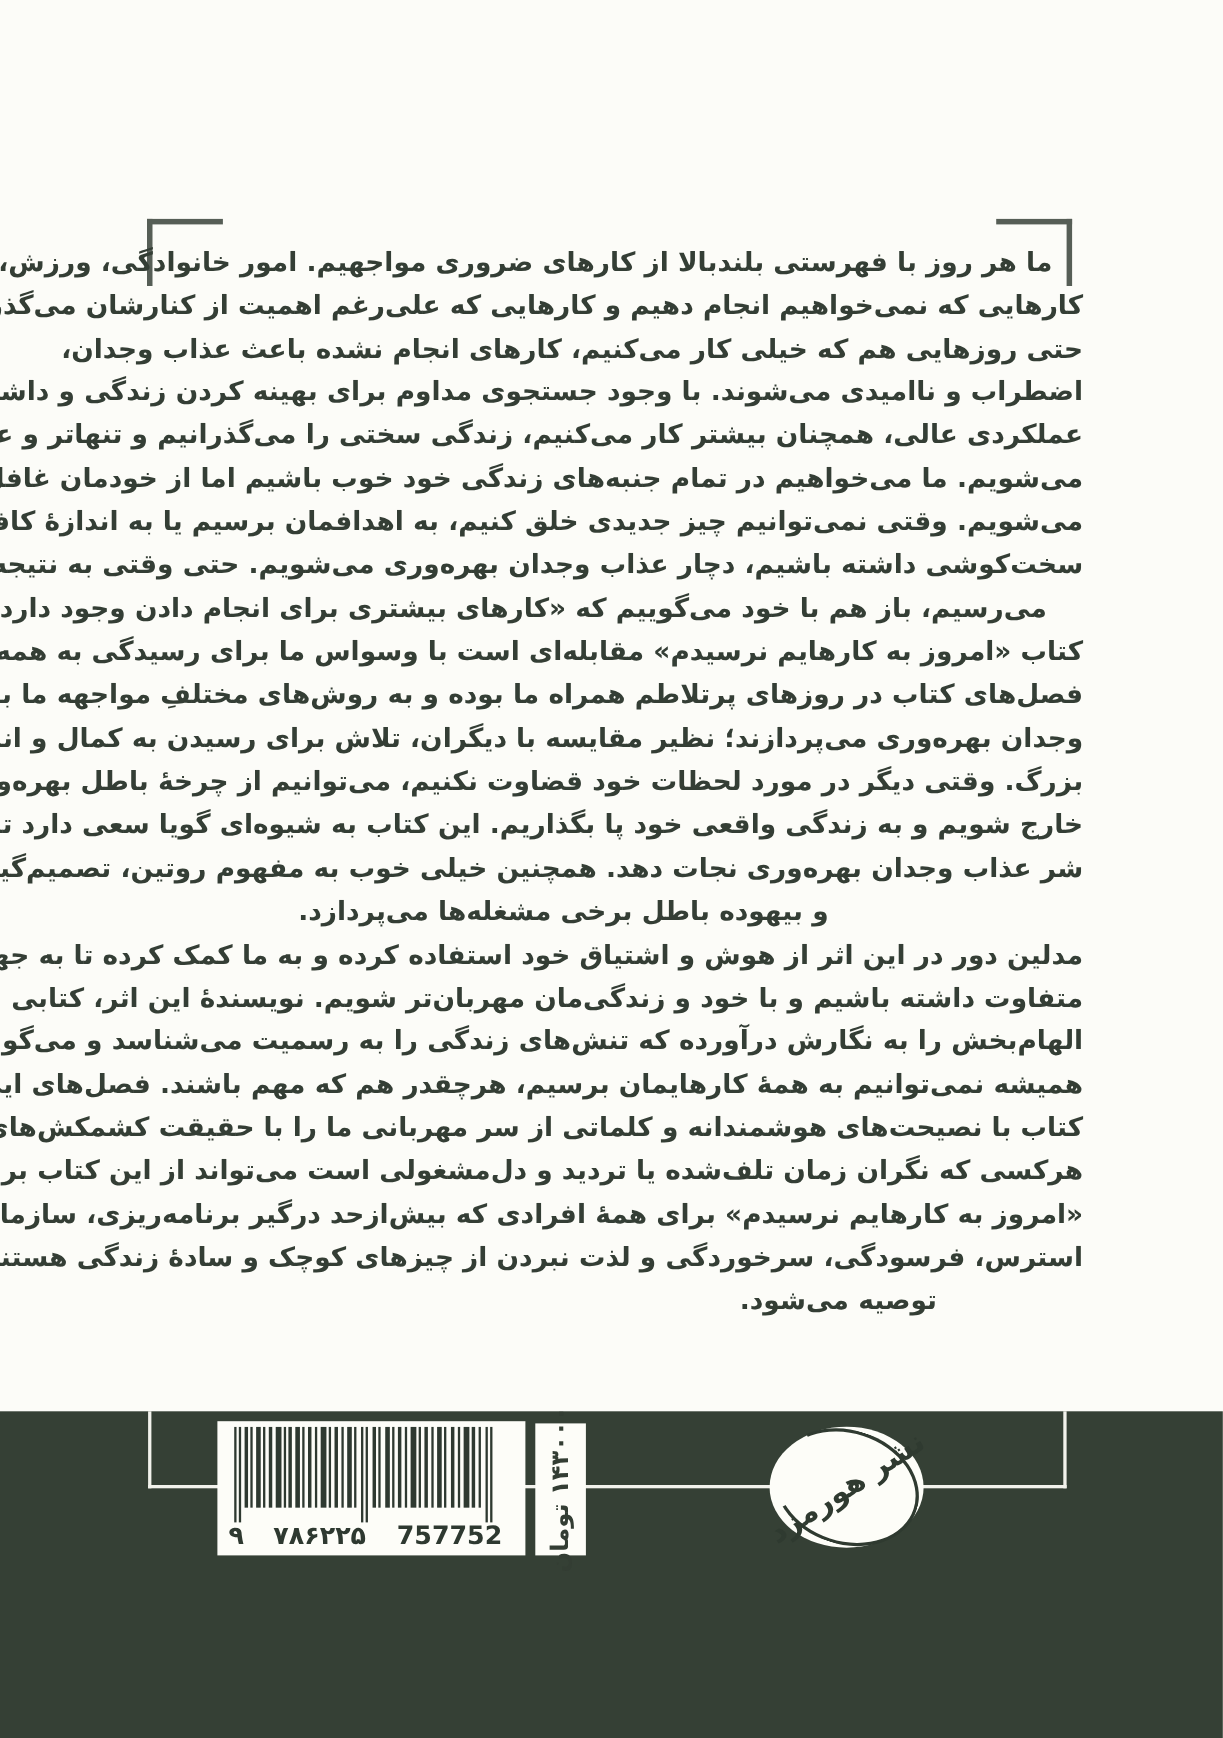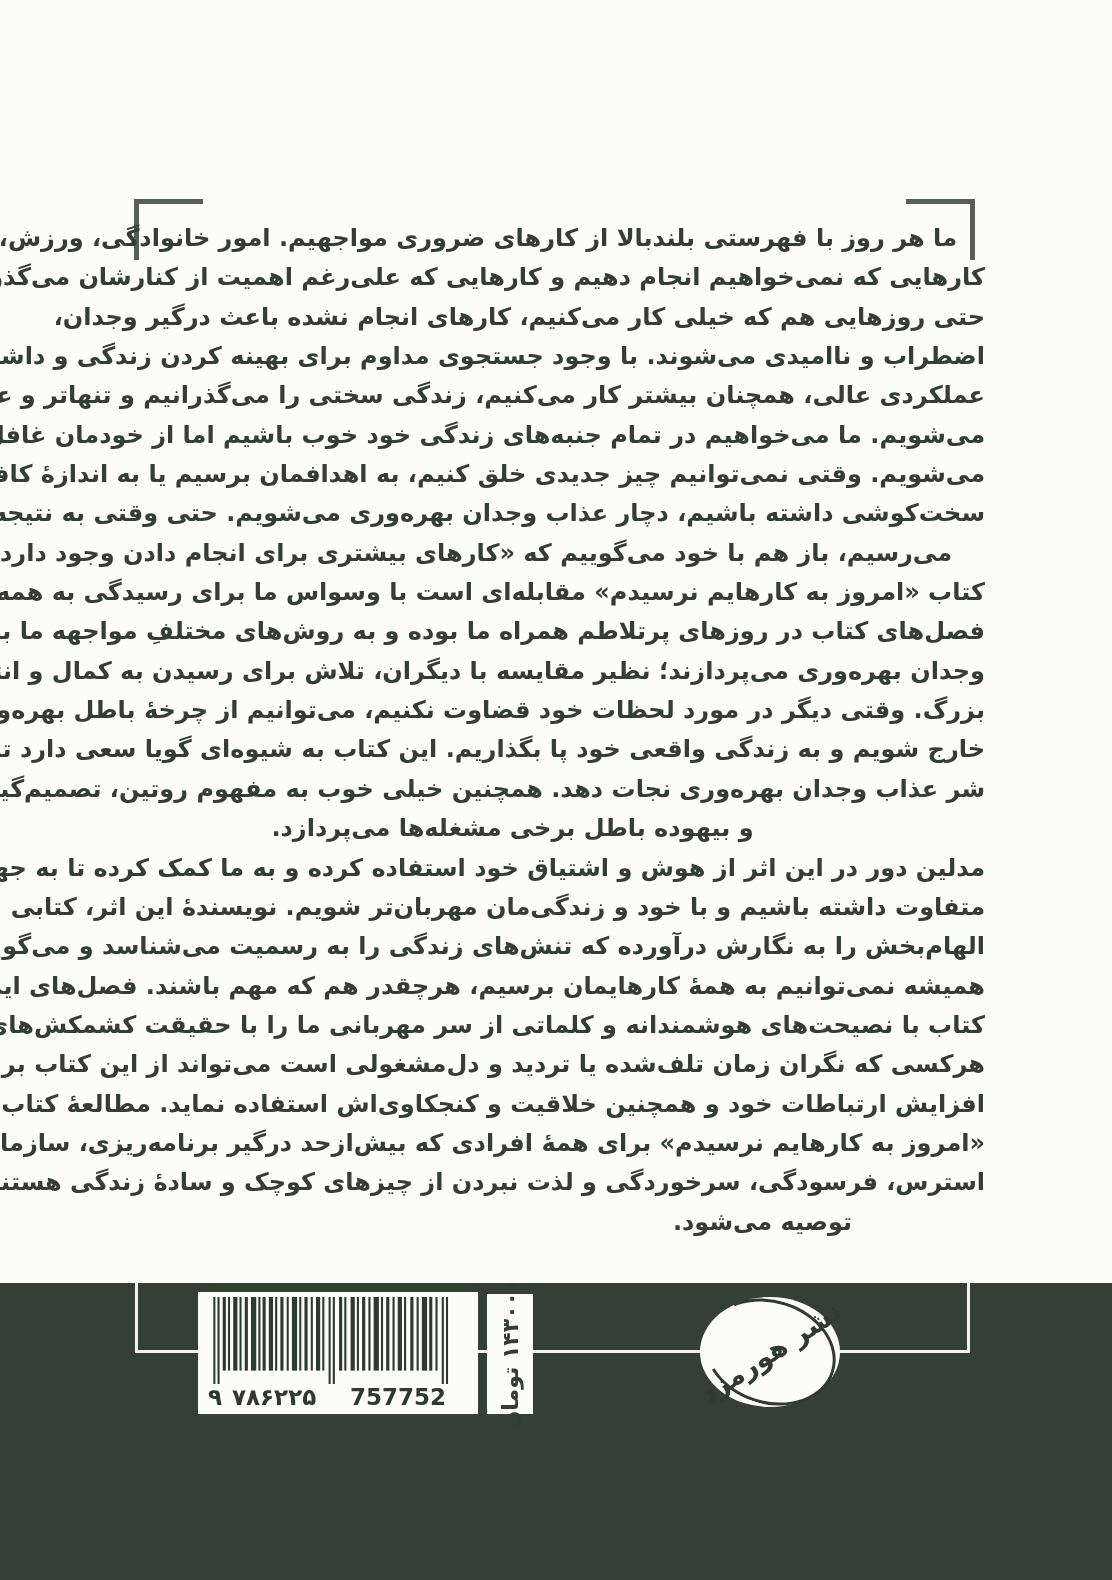--- a/index.html
+++ b/index.html
@@ -46,21 +46,21 @@
     position:absolute;left:198px;top:9px;width:280px;height:122px;
     background:#fdfdf8;
   }
   .barcode-bars{position:absolute;left:9px;top:5px;width:262px;height:92px;}
   .barcode-digits{
     position:absolute;left:10px;right:10px;bottom:4px;
     display:flex;direction:ltr;align-items:flex-end;
     color:#2e3930;font-size:23px;font-weight:bold;line-height:26px;
   }
   .bd-9{width:24px;text-align:left;background:#fdfdf8;}
-  .bd-g{flex:1;background:#fdfdf8;}
+  .bd-g{flex:1;text-align:center;background:#fdfdf8;}
   
   .price-box{
     position:absolute;left:487px;top:11px;width:46px;height:120px;
     background:#fdfdf8;
   }
   .price-rot{
     position:absolute;left:-37px;top:37px;width:120px;height:46px;
     transform:rotate(-90deg);
     display:flex;align-items:center;justify-content:center;
     direction:rtl;color:#333d33;font-size:22px;font-weight:bold;white-space:nowrap;
@@ -86,41 +86,40 @@
 <body>
 
 <div class="page">
 
   <div class="bracket bracket-left"></div>
   <div class="bracket bracket-right"></div>
 
   <div class="blurb">
     <div class="line l-first">ما هر روز با فهرستی بلندبالا از کارهای ضروری مواجهیم. امور خانوادگی، ورزش، نظافت،</div>
     <div class="line">کارهایی که نمی‌خواهیم انجام دهیم و کارهایی که علی‌رغم اهمیت از کنارشان می‌گذریم.</div>
-    <div class="line">حتی روزهایی هم که خیلی کار می‌کنیم، کارهای انجام نشده باعث درگیر وجدان،</div>
+    <div class="line">حتی روزهایی هم که خیلی کار می‌کنیم، کارهای انجام نشده باعث عذاب وجدان،</div>
     <div class="line">اضطراب و ناامیدی می‌شوند. با وجود جستجوی مداوم برای بهینه کردن زندگی و داشتن</div>
     <div class="line">عملکردی عالی، همچنان بیشتر کار می‌کنیم، زندگی سختی را می‌گذرانیم و تنهاتر و عصبی‌تر</div>
     <div class="line">می‌شویم. ما می‌خواهیم در تمام جنبه‌های زندگی خود خوب باشیم اما از خودمان غافل</div>
     <div class="line">می‌شویم. وقتی نمی‌توانیم چیز جدیدی خلق کنیم، به اهدافمان برسیم یا به اندازهٔ کافی</div>
     <div class="line">سخت‌کوشی داشته باشیم، دچار عذاب وجدان بهره‌وری می‌شویم. حتی وقتی به نتیجه</div>
     <div class="line ender" style="transform:translateX(-33px)">می‌رسیم، باز هم با خود می‌گوییم که «کارهای بیشتری برای انجام دادن وجود دارد».</div>
     <div class="line">کتاب «امروز به کارهایم نرسیدم» مقابله‌ای است با وسواس ما برای رسیدگی به همه‌چیز.</div>
     <div class="line">فصل‌های کتاب در روزهای پرتلاطم همراه ما بوده و به روش‌های مختلفِ مواجهه ما با عذاب</div>
     <div class="line">وجدان بهره‌وری می‌پردازند؛ نظیر مقایسه با دیگران، تلاش برای رسیدن به کمال و انتظارات</div>
     <div class="line">بزرگ. وقتی دیگر در مورد لحظات خود قضاوت نکنیم، می‌توانیم از چرخهٔ باطل بهره‌وری</div>
     <div class="line">خارج شویم و به زندگی واقعی خود پا بگذاریم. این کتاب به شیوه‌ای گویا سعی دارد تا ما را از</div>
     <div class="line">شر عذاب وجدان بهره‌وری نجات دهد. همچنین خیلی خوب به مفهوم روتین، تصمیم‌گیری</div>
     <div class="line ender" style="transform:translateX(-45px)">و بیهوده باطل برخی مشغله‌ها می‌پردازد.</div>
     <div class="line">مدلین دور در این اثر از هوش و اشتیاق خود استفاده کرده و به ما کمک کرده تا به جهان نگاهی</div>
     <div class="line">متفاوت داشته باشیم و با خود و زندگی‌مان مهربان‌تر شویم. نویسندهٔ این اثر، کتابی عملی و</div>
     <div class="line">الهام‌بخش را به نگارش درآورده که تنش‌های زندگی را به رسمیت می‌شناسد و می‌گوید ما</div>
     <div class="line">همیشه نمی‌توانیم به همهٔ کارهایمان برسیم، هرچقدر هم که مهم باشند. فصل‌های این</div>
     <div class="line">کتاب با نصیحت‌های هوشمندانه و کلماتی از سر مهربانی ما را با حقیقت کشمکش‌های</div>
     <div class="line">هرکسی که نگران زمان تلف‌شده یا تردید و دل‌مشغولی است می‌تواند از این کتاب برای</div>
-    <div class="line">افزایش ارتباطات خود و همچنین خلاقیت و کنجکاوی‌اش استفاده نماید. مطالعهٔ کتاب</div>
     <div class="line">«امروز به کارهایم نرسیدم» برای همهٔ افرادی که بیش‌ازحد درگیر برنامه‌ریزی، سازمان‌دهی و</div>
     <div class="line">استرس، فرسودگی، سرخوردگی و لذت نبردن از چیزهای کوچک و سادهٔ زندگی هستند،</div>
     <div class="line ender" style="transform:translateX(205px)">توصیه می‌شود.</div>
   </div>
 
   <div class="band">
     <div class="band-frame"></div>
 
     <div class="barcode-box">
       <svg class="barcode-bars" viewBox="0 0 250 100" preserveAspectRatio="none">

